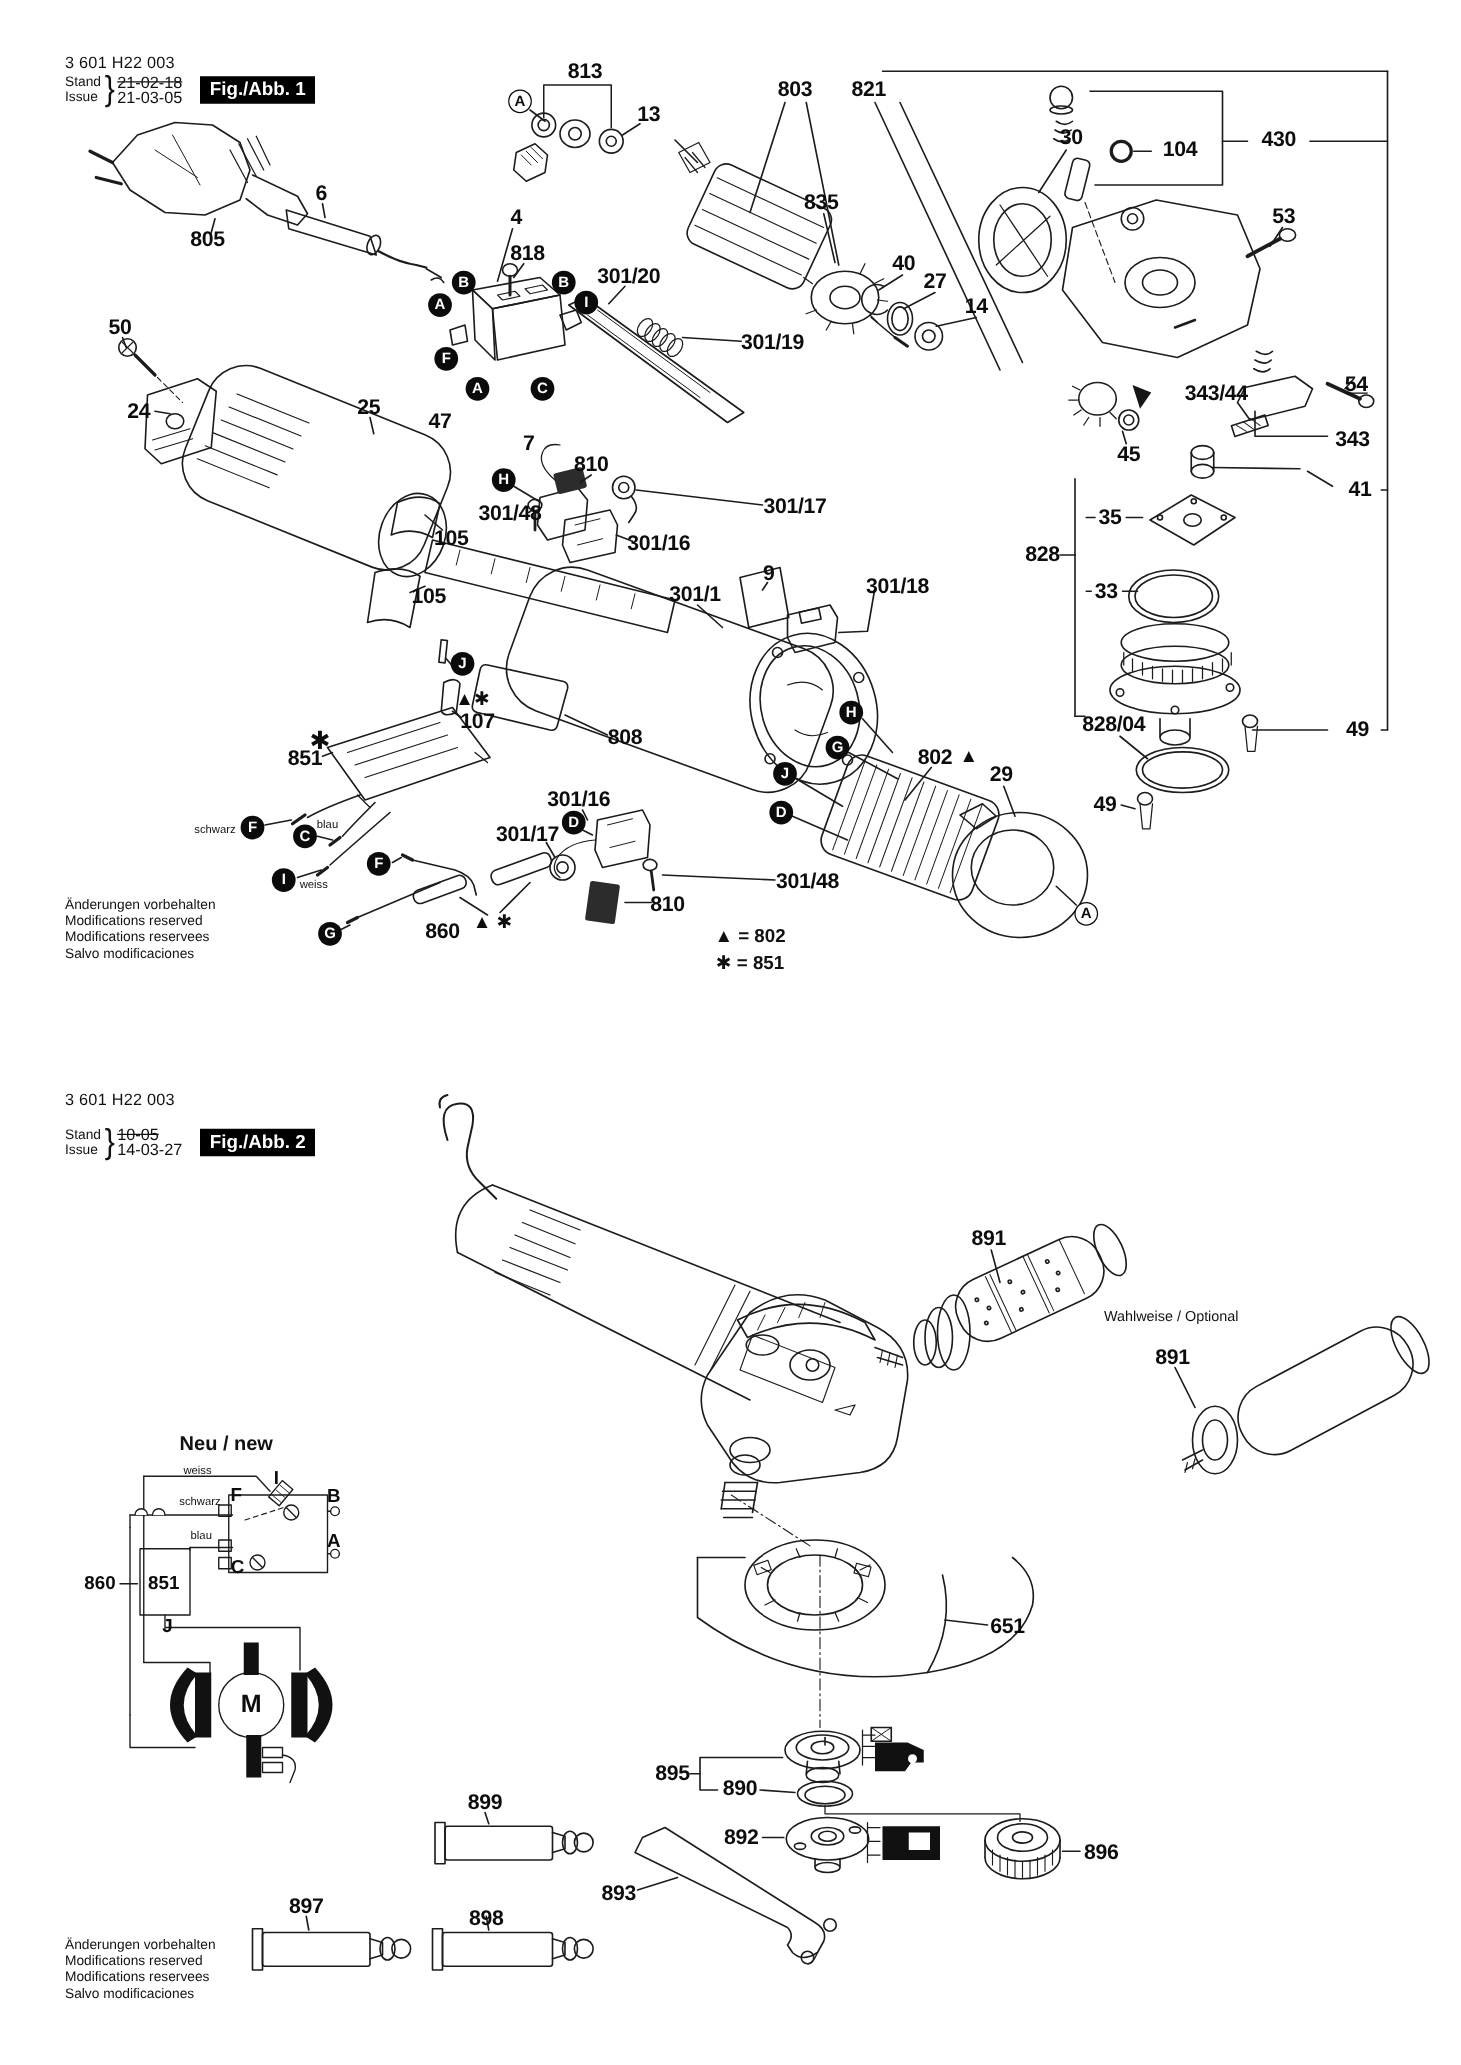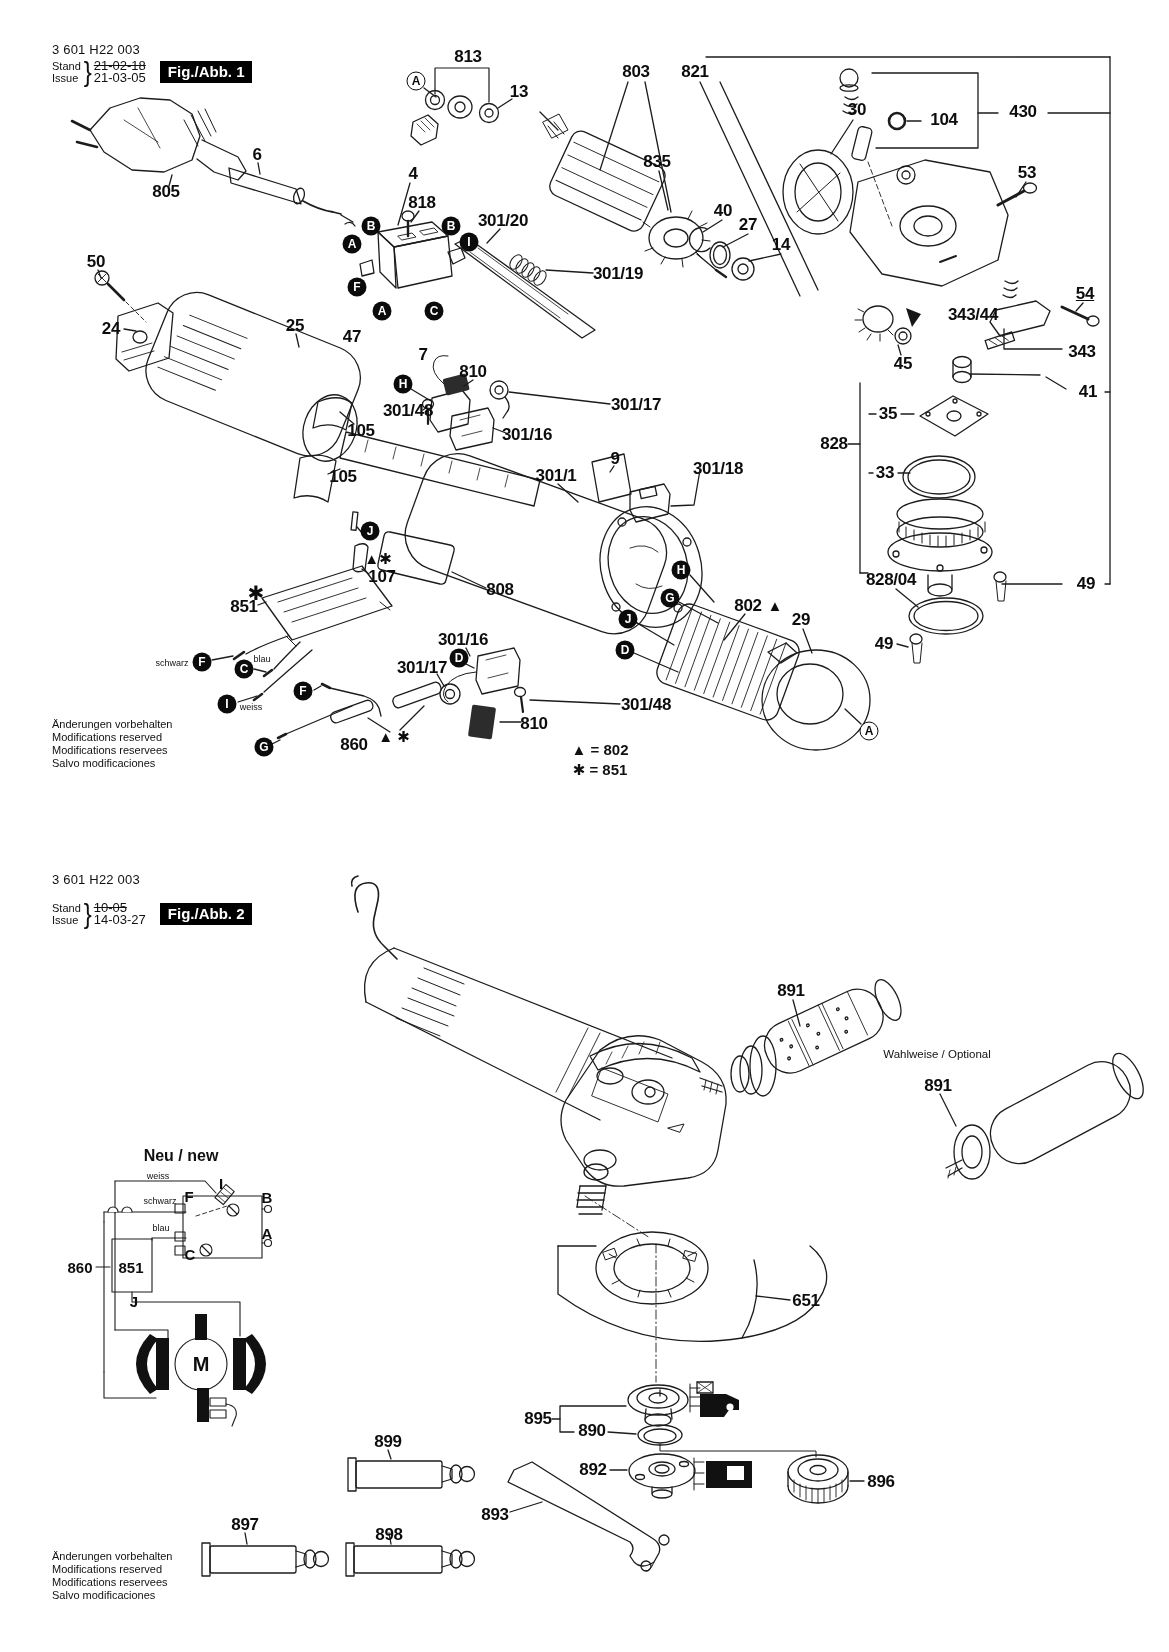--- a/index.html
+++ b/index.html
@@ -586,21 +586,21 @@
         <div class="plabel" style="left: 1027px; top: 173px;">53</div>
         <div class="plabel" style="left: 257px; top: 155px;">6</div>
         <div class="plabel" style="left: 166px; top: 180px; margin-top: 12px;">805</div>
         <div class="plabel" style="left: 413px; top: 174px;">4</div>
         <div class="plabel" style="left: 422px; top: 203px;">818</div>
         <div class="plabel" style="left: 503px; top: 221px;">301/20</div>
         <div class="plabel" style="left: 618px; top: 274px;">301/19</div>
         <div class="plabel" style="left: 723px; top: 211px;">40</div>
         <div class="plabel" style="left: 748px; top: 225px;">27</div>
         <div class="plabel" style="left: 781px; top: 245px;">14</div>
-        <div class="plabel" style="left: 1085px; top: 294px; text-decoration: underline;">54</div>
+        <div class="plabel" style="left: 1085px; top: 308px; text-decoration: underline;">54</div>
         <div class="plabel" style="left: 973px; top: 315px;">343/44</div>
         <div class="plabel" style="left: 1082px; top: 352px;">343</div>
         <div class="plabel" style="left: 903px; top: 364px;">45</div>
         <div class="plabel" style="left: 1088px; top: 392px;">41</div>
         <div class="plabel" style="left: 96px; top: 262px;">50</div>
         <div class="plabel" style="left: 111px; top: 329px;">24</div>
         <div class="plabel" style="left: 295px; top: 326px; text-align: center;">25</div>
         <div class="plabel" style="left: 352px; top: 337px; text-align: center;">47</div>
         <div class="plabel" style="left: 423px; top: 355px;">7</div>
         <div class="plabel" style="left: 473px; top: 372px;">810</div>

